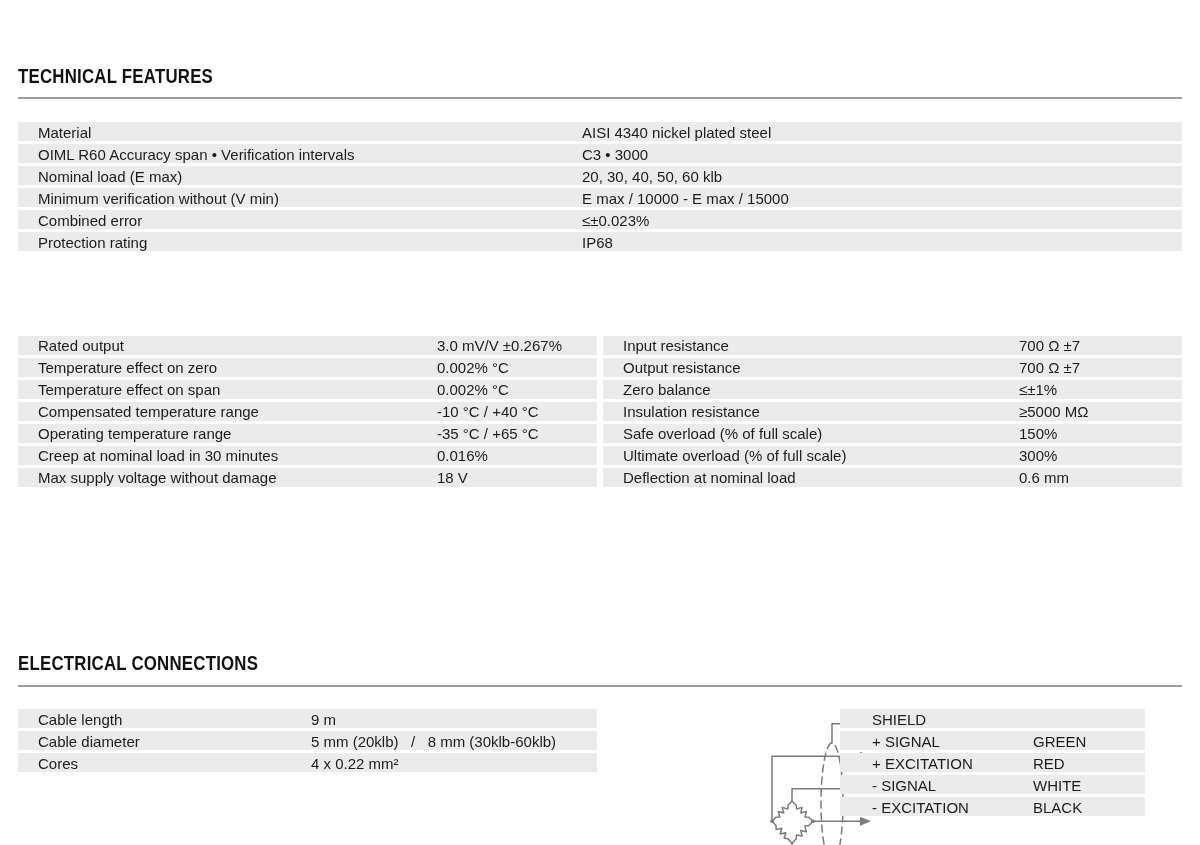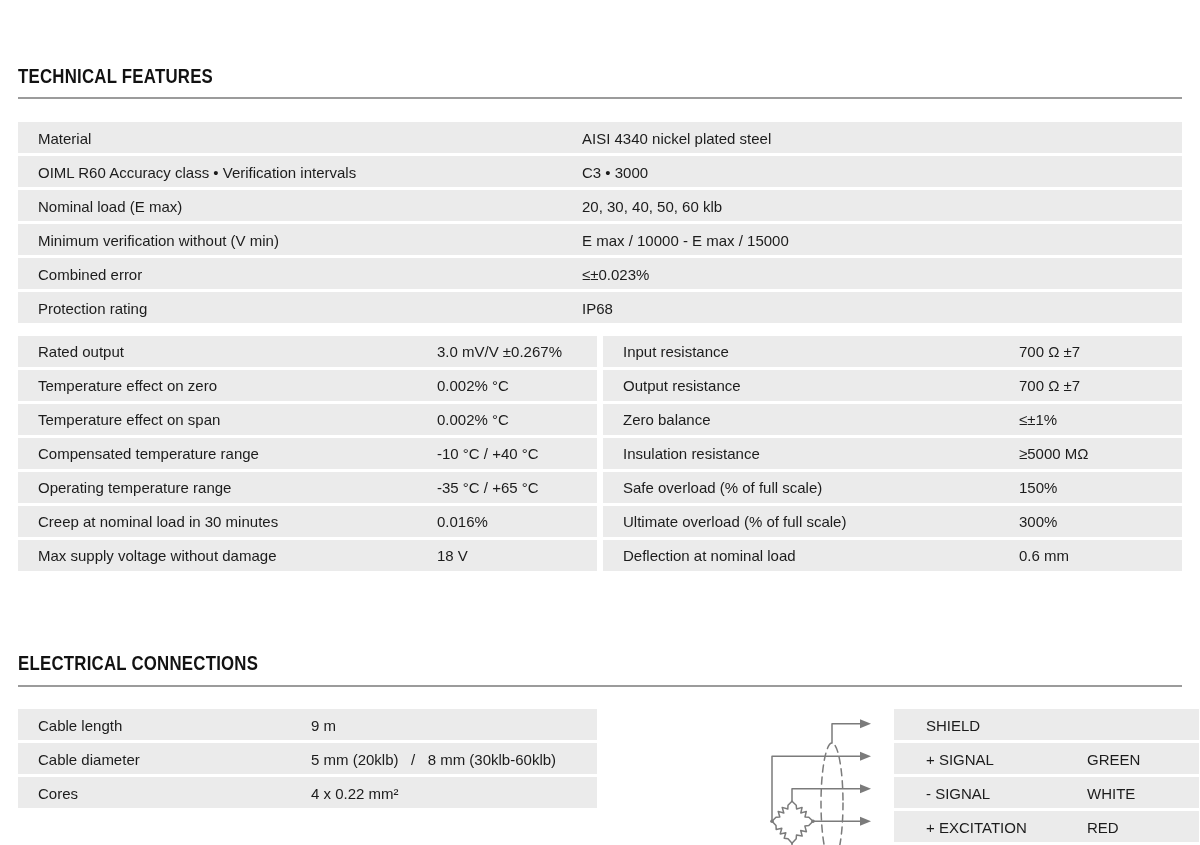--- a/index.html
+++ b/index.html
@@ -21,21 +21,21 @@
     white-space:nowrap;
   }
   .rule{
     position:absolute;left:18px;width:1164px;height:2px;
     background:#9b9b9b;
   }
 
   .tbl{position:absolute;}
   .row{
     position:relative;
-    height:31px;margin-bottom:3px;
+    height:19px;margin-bottom:3px;
     background:#ebebeb;
   }
   .lbl,.val{
     position:absolute;top:50%;transform:translateY(-50%);
     font-size:15px;color:#1c1c1c;
     white-space:pre;
   }
   .lbl{left:20px;}
 
   #tbl-general{left:18px;top:74px;width:1164px;}
@@ -43,21 +43,21 @@
 
   #tbl-left{left:18px;top:287.5px;width:579px;text-align:right;}
   #tbl-left .val{left:419px;}
 
   #tbl-right{left:603px;top:287.5px;width:579px;}
   #tbl-right .val{left:416px;}
 
   #tbl-cable{left:18px;top:661px;width:579px;text-align:right;}
   #tbl-cable .val{left:293px;}
 
-  #tbl-wiring{left:894px;top:661px;width:305px;text-align:center;}
+  #tbl-wiring{left:840px;top:661px;width:305px;text-align:center;}
   #tbl-wiring .lbl{left:32px;}
   #tbl-wiring .val{left:193px;}
 
   #wiring-diagram{
     position:absolute;left:744px;top:660px;width:140px;height:165px;
   }
 </style>
 </head>
 <body>
 
@@ -65,21 +65,21 @@
 
   <div class="section-title" style="top:16px;">TECHNICAL FEATURES</div>
   <div class="rule" style="top:49px;"></div>
 
   <div class="tbl" id="tbl-general">
     <div class="row">
       <span class="lbl">Material</span>
       <span class="val">AISI 4340 nickel plated steel</span>
     </div>
     <div class="row">
-      <span class="lbl">OIML R60 Accuracy class • Verification intervals</span>
+      <span class="lbl">OIML R60 Accuracy span • Verification intervals</span>
       <span class="val">C3 • 3000</span>
     </div>
     <div class="row">
       <span class="lbl">Nominal load (E max)</span>
       <span class="val">20, 30, 40, 50, 60 klb</span>
     </div>
     <div class="row">
       <span class="lbl">Minimum verification without (V min)</span>
       <span class="val">E max / 10000 - E max / 15000</span>
     </div>
@@ -207,26 +207,26 @@
   <div class="tbl" id="tbl-wiring">
     <div class="row">
       <span class="lbl">SHIELD</span>
       <span class="val"></span>
     </div>
     <div class="row">
       <span class="lbl">+ SIGNAL</span>
       <span class="val">GREEN</span>
     </div>
     <div class="row">
+      <span class="lbl">+ EXCITATION</span>
+      <span class="val">RED</span>
+    </div>
+    <div class="row">
       <span class="lbl">- SIGNAL</span>
       <span class="val">WHITE</span>
     </div>
     <div class="row">
-      <span class="lbl">+ EXCITATION</span>
-      <span class="val">RED</span>
-    </div>
-    <div class="row">
       <span class="lbl">- EXCITATION</span>
       <span class="val">BLACK</span>
     </div>
   </div>
 
 </div>
 
 </body></html>

